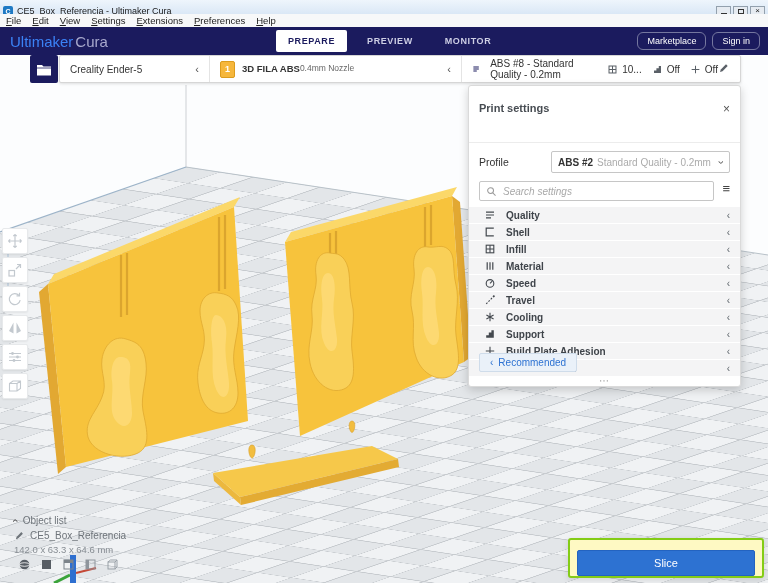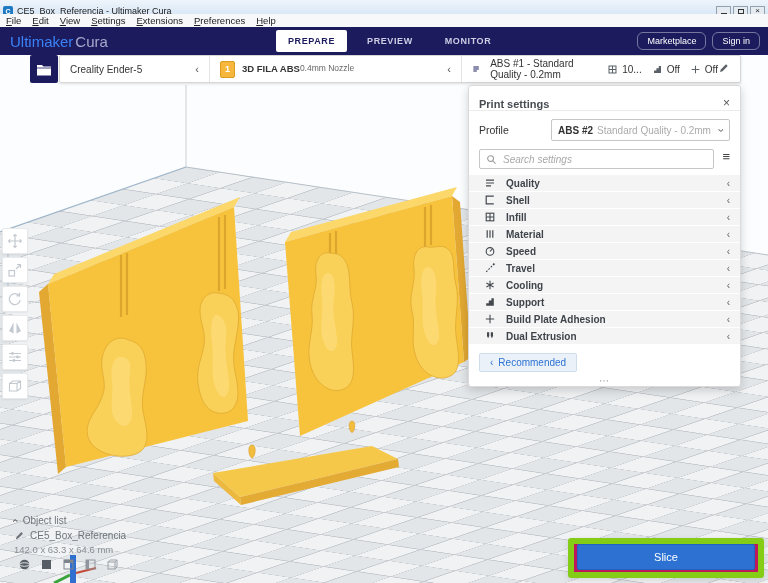--- a/index.html
+++ b/index.html
@@ -56,21 +56,21 @@
   .mat-col{display:flex;line-height:1.15}
   .mat-line1{font-size:9.5px;color:#333;font-weight:bold}
   .mat-line2{font-size:8.5px;color:#666}
   .pv{display:flex;align-items:center;gap:4px;margin-left:10px;font-size:10px;color:#333}
   .rot-down{display:inline-block;transform:rotate(-90deg)}
   .rot-up{display:inline-block;transform:rotate(90deg)}
   
   .settings-panel{position:absolute;left:468px;top:30px;width:273px;height:302px;background:#fff;
     border:1px solid #dadada;border-radius:3px;box-sizing:border-box;
     box-shadow:0 3px 10px rgba(0,0,0,.18)}
-  .sp-header{height:24px;border-bottom:1px solid #ececec;display:flex;align-items:flex-end;padding:0 10px}
+  .sp-header{height:24px;border-bottom:1px solid #ececec;display:flex;align-items:flex-start;padding:16px 10px}
   .sp-title{font-size:11px;font-weight:bold;color:#474c52}
   .sp-close{margin-left:auto;font-size:12px;color:#555;cursor:default}
   .sp-profile{display:flex;align-items:center;padding:8px 10px 4px}
   .sp-label{font-size:10.5px;color:#333;width:72px;flex:none}
   .sp-select{flex:1;height:20px;border:1px solid #c6c6c6;border-radius:2px;display:flex;
     align-items:center;padding:10px 6px;box-sizing:border-box;overflow:hidden;white-space:nowrap}
   .sp-prof-name{font-size:10px;font-weight:bold;color:#333}
   .sp-prof-detail{font-size:10px;color:#ababab;margin-left:4px}
   .sp-search{display:flex;align-items:flex-start;padding:4px 10px 6px}
   .search-box{flex:1;height:20px;border:1px solid #c6c6c6;border-radius:2px;display:flex;
@@ -92,23 +92,23 @@
   
   .toolcol{position:absolute;left:2px;top:173px;display:flex;flex-direction:column;gap:3px}
   .tool-btn{width:26px;height:26px;background:#fff;border:1px solid #e7e9eb;border-radius:2px;
     display:flex;align-items:center;justify-content:center;box-shadow:0 1px 2px rgba(0,0,0,.06);padding:0}
   
   .objectinfo{position:absolute;left:14px;top:458px;color:#6e747a}
   .oi-row{display:flex;align-items:center;gap:5px;height:15px;font-size:10px}
   .oi-dims{font-size:9.5px;color:#878d93;margin-top:1px}
   .viewrow{position:absolute;left:18px;top:503px;display:flex;gap:9px;align-items:center}
   
-  .slicebox{position:absolute;left:568px;top:483px;width:196px;height:40px;background:#be185d;
-    border:6px solid #84cc16;border-radius:3px;box-sizing:border-box;
-    box-shadow:0 2px 6px rgba(0,0,0,.12);display:flex;align-items:flex-start;justify-content:center}
+  .slicebox{position:absolute;left:568px;top:483px;width:196px;height:40px;background:#fef9c3;
+    border:2px solid #84cc16;border-radius:3px;box-sizing:border-box;
+    box-shadow:0 2px 6px rgba(0,0,0,.12);display:flex;align-items:flex-end;justify-content:center}
   .slice-btn{width:178px;height:26px;background:#2d72d2;color:#fff;border:1px solid #2363c0;
     border-radius:2px;font-size:11px;font-family:inherit}
 </style>
 </head>
 <body>
 
 <div class="titlebar">
   <span class="title-icon">C</span>
   <span>CE5_Box_Referencia - Ultimaker Cura</span>
   <span class="win-controls">
@@ -258,21 +258,21 @@
       <span class="mat-col">
         <span class="mat-line1">3D FILA ABS</span>
         <span class="mat-line2">0.4mm Nozzle</span>
       </span>
       <span class="chev push-right">‹</span>
     </div>
     <div class="cfg-sec sec-profilebar">
       <svg width="12" height="12" viewBox="0 0 12 12">
           <path d="M2 3.2h8M2 6h8M2 8.8h5" stroke="#1b1b5e" stroke-width="1.5" fill="none"></path>
         </svg>
-      <span class="pv">ABS #1 - Standard Quality - 0.2mm</span>
+      <span class="pv">ABS #8 - Standard Quality - 0.2mm</span>
       <span class="pv">
         <svg width="11" height="11" viewBox="0 0 12 12">
             <rect x="2.2" y="2.2" width="7.6" height="7.6" stroke="#5a6067" stroke-width="1.1" fill="none"></rect>
             <path d="M2.2 6h7.6M6 2.2v7.6" stroke="#5a6067" stroke-width="1.1"></path>
           </svg>
         <span>10...</span>
       </span>
       <span class="pv">
         <svg width="11" height="11" viewBox="0 0 12 12">
             <path d="M2.2 9.8V7.2h2.6V4.6h2.6V2.2h2.4v7.6z" fill="#5a6067"></path>

